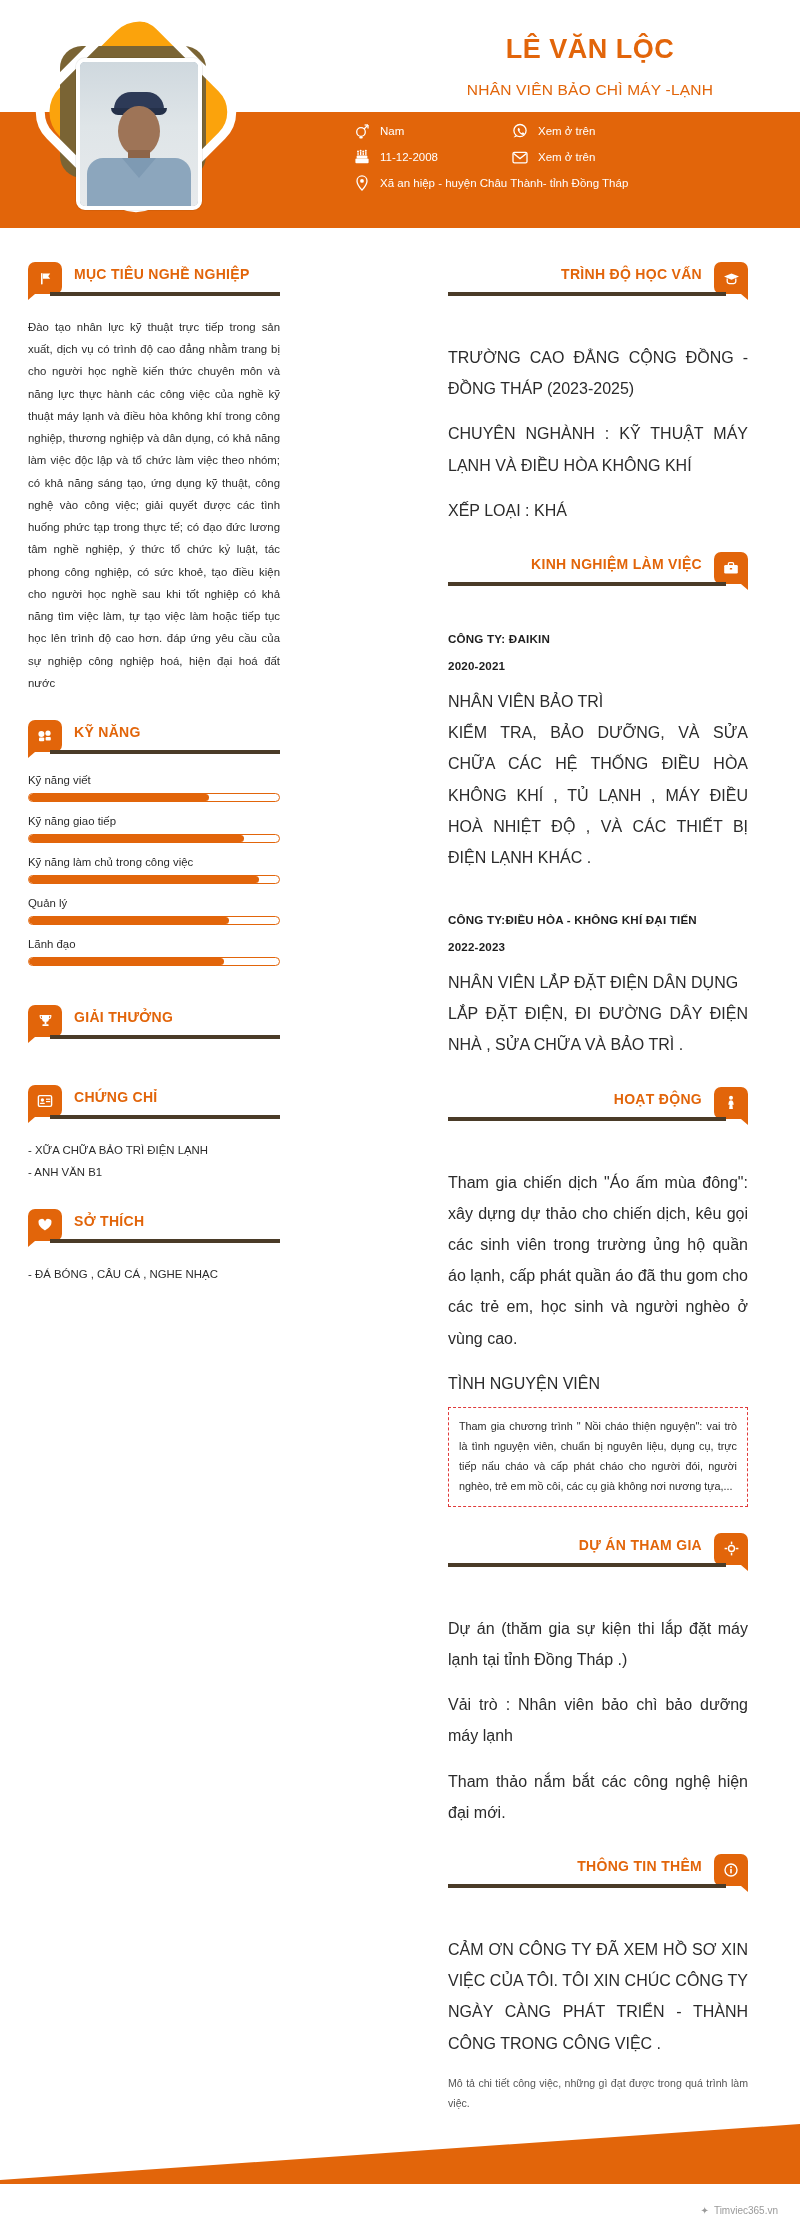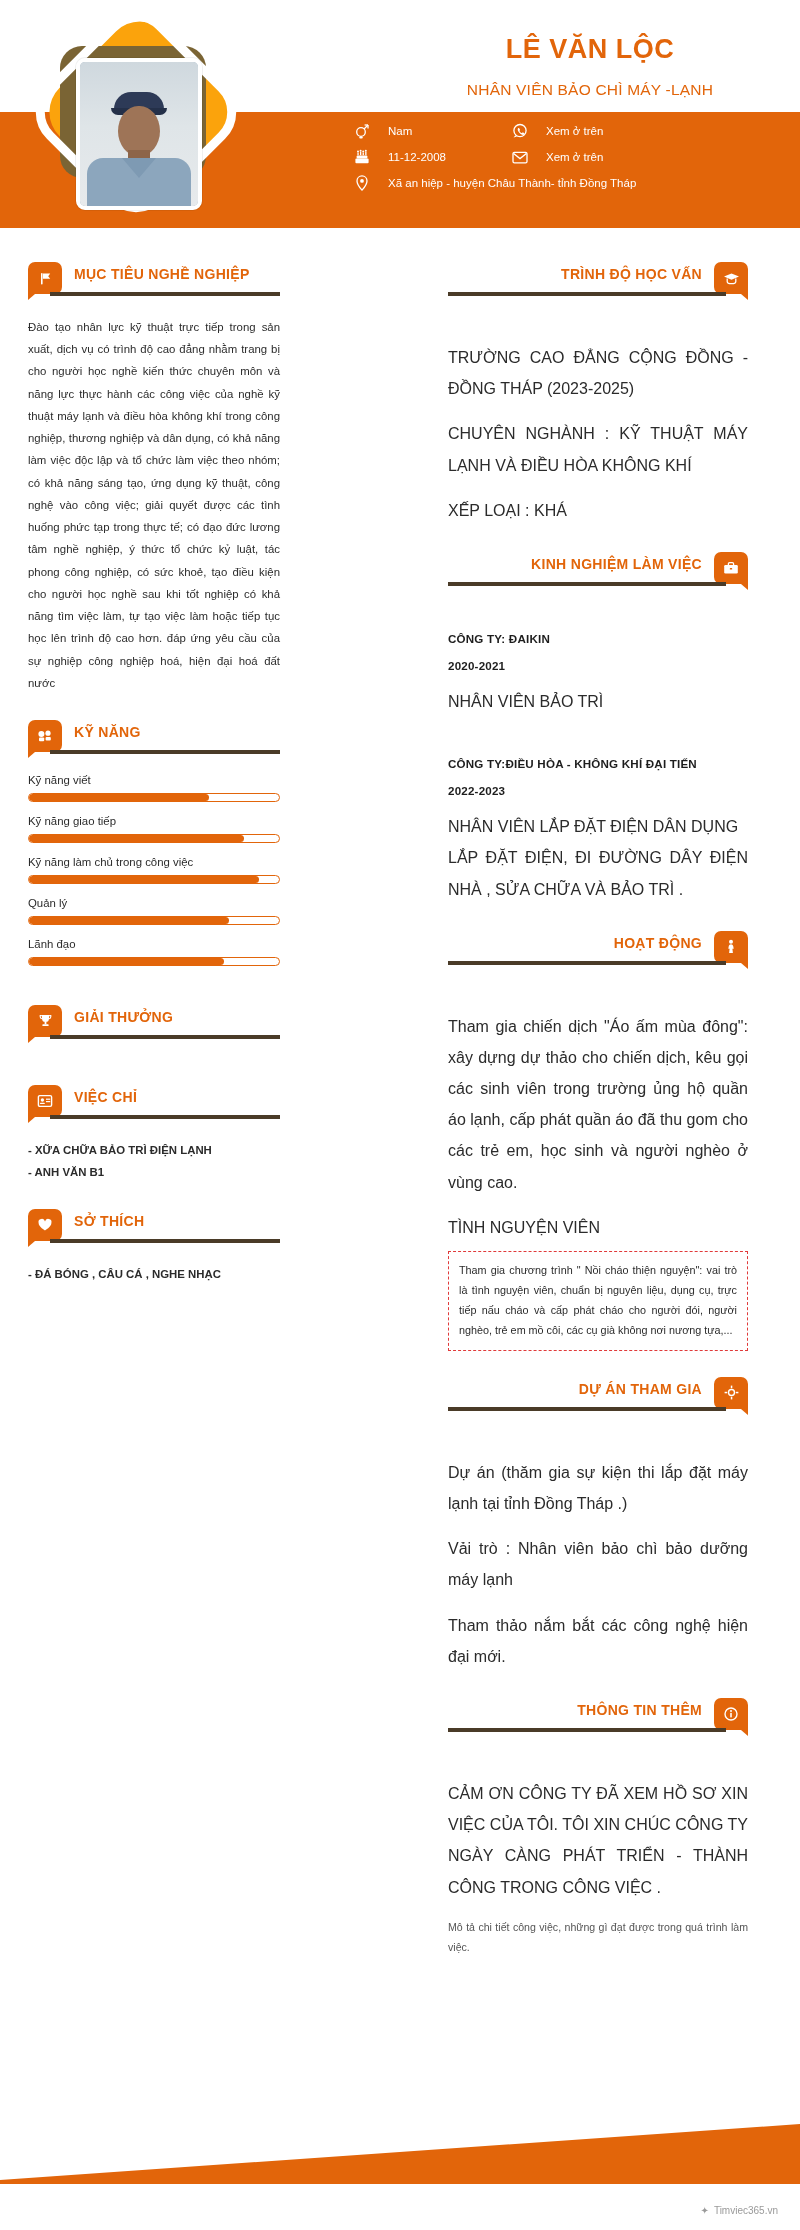--- a/index.html
+++ b/index.html
@@ -31,21 +31,21 @@
     font-size:27px;font-weight:bold;color:#E2650A;letter-spacing:.5px;
     line-height:1.15;margin:16px;
   }
   .job-title{
     font-size:15.5px;color:#E2650A;letter-spacing:.2px;margin-top:6px;
   }
   .contact{
     position:absolute;left:352px;top:122px;width:440px;
   }
   .contact-row{display:flex;align-items:flex-start;margin-bottom:8px;}
-  .contact-cell{display:flex;align-items:center;color:#fff;font-size:11.5px;gap:8px;}
+  .contact-cell{display:flex;align-items:center;color:#fff;font-size:11.5px;}
   .contact-cell.c1{width:158px;}
   .contact-cell.c2{flex:1;}
   .contact-cell.full{width:100%;}
   .ico{
     width:19px;height:18px;margin-right:9px;flex:0 0 19px;
     display:flex;align-items:center;justify-content:center;
   }
   .ico svg{display:block;}
 
   
@@ -108,21 +108,21 @@
   .sec-head.left .rule{left:22px;width:230px;}
   
   .sec-head.right .badge{right:0;border-radius:7px 7px 0 7px;}
   .sec-head.right .badge:after{left:auto;right:0;border-width:0 7px 6px 0;border-color:transparent #E2650A transparent transparent;}
   .sec-head.right .sec-title{right:46px;}
   .sec-head.right .rule{left:0;width:278px;}
 
   .body-txt{
     font-size:11.4px;line-height:1.95;color:#2b2b2b;text-align:justify;
   }
-  .body-txt.nopad{text-align:left;font-weight:bold;}
+  .body-txt.nopad{text-align:left;}
   .gap-s{height:14px;}
   .gap-m{height:26px;}
   .gap-l{height:40px;}
 
   
   .skill{margin-bottom:13px;}
   .skill-label{font-size:11.4px;color:#2b2b2b;margin-bottom:7px;}
   .bar{
     position:relative;height:9px;border:1.4px solid #E2650A;border-radius:6px;
     background:#fff;box-sizing:border-box;overflow:hidden;
@@ -339,21 +339,21 @@
         <div class="sec-head left">
           <div class="badge">
             <svg width="16" height="14" viewBox="0 0 16 14">
                 <rect x="1.4" y="1.6" width="13.2" height="10.8" rx="1.4" fill="none" stroke="#fff" stroke-width="1.4"></rect>
                 <circle cx="5.4" cy="6" r="1.7" fill="#fff"></circle>
                 <rect x="3" y="8.8" width="4.8" height="1.3" rx=".6" fill="#fff"></rect>
                 <rect x="9" y="4.6" width="4.2" height="1.2" fill="#fff"></rect>
                 <rect x="9" y="7" width="4.2" height="1.2" fill="#fff"></rect>
               </svg>
           </div>
-          <div class="sec-title">VIỆC CHỈ</div>
+          <div class="sec-title">CHỨNG CHỈ</div>
           <div class="rule"></div>
         </div>
         <div class="gap-s"></div>
         <div class="body-txt nopad">- XỮA CHỮA BẢO TRÌ ĐIỆN LẠNH</div>
         <div class="body-txt nopad">- ANH VĂN B1</div>
       </div>
 
       <div class="gap-m"></div>
 
       <div class="sec">
@@ -408,20 +408,21 @@
           </div>
           <div class="sec-title">KINH NGHIỆM LÀM VIỆC</div>
           <div class="rule"></div>
         </div>
         <div class="gap-l"></div>
 
         <div>
           <div class="r-strong">CÔNG TY: ĐAIKIN</div>
           <div class="r-strong">2020-2021</div>
           <div class="r-line">NHÂN VIÊN BẢO TRÌ</div>
+          <div class="r-line">KIỂM TRA, BẢO DƯỠNG, VÀ SỬA CHỮA CÁC HỆ THỐNG ĐIỀU HÒA KHÔNG KHÍ , TỦ LẠNH , MÁY ĐIỀU HOÀ NHIỆT ĐỘ , VÀ CÁC THIẾT BỊ ĐIỆN LẠNH KHÁC .</div>
         </div>
 
         <div class="gap-l"></div>
 
         <div>
           <div class="r-strong">CÔNG TY:ĐIỀU HÒA - KHÔNG KHÍ ĐẠI TIẾN</div>
           <div class="r-strong">2022-2023</div>
           <div class="r-line">NHÂN VIÊN LẮP ĐẶT ĐIỆN DÂN DỤNG</div>
           <div class="r-line">LẮP ĐẶT ĐIỆN, ĐI ĐƯỜNG DÂY ĐIỆN NHÀ , SỬA CHỮA VÀ BẢO TRÌ .</div>
         </div>

